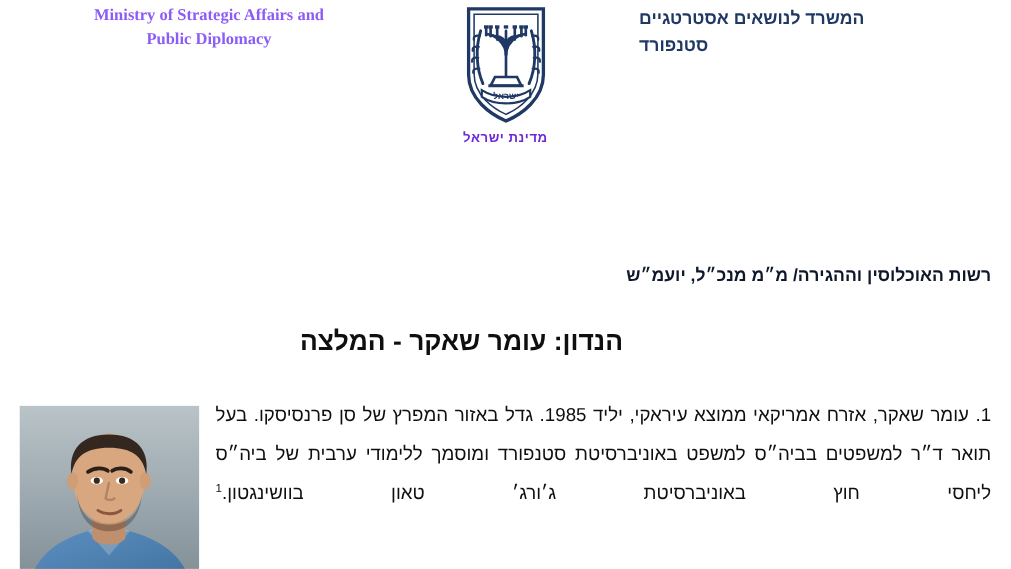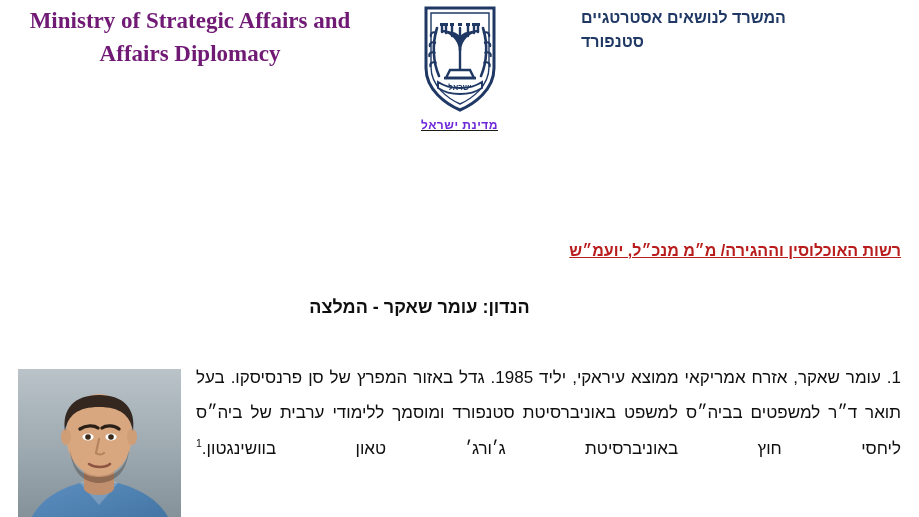--- a/index.html
+++ b/index.html
@@ -29,23 +29,23 @@
   }
 
   .header-en {
     position: absolute;
     left: 0;
     top: 4px;
     width: 380px;
     text-align: center;
     font-family: "Liberation Serif", serif;
     font-weight: bold;
-    font-size: 23px;
+    font-size: 15px;
     line-height: 1.45;
-    color: #701a75;
+    color: #8b5cf6;
   }
 
   .header-he {
     position: absolute;
     right: 8px;
     top: 6px;
     width: 330px;
     text-align: left;
     direction: rtl;
     font-family: "Liberation Sans", sans-serif;
@@ -56,21 +56,20 @@
   }
 
   .emblem-wrap {
     position: absolute;
     left: 0;
     right: 0;
     top: 2px;
     display: flex;
     flex-direction: column;
     align-items: center;
-    text-decoration: underline;
   }
 
   .emblem {
     width: 96px;
     height: 112px;
     display: block;
   }
 
   .emblem-caption {
     margin-top: 4px;
@@ -99,35 +98,34 @@
   
   .addressee {
     position: absolute;
     right: 18px;
     top: 242px;
     direction: rtl;
     text-align: left;
     font-family: "Liberation Sans", sans-serif;
     font-weight: bold;
     font-size: 16px;
-    text-decoration: underline;
-    color: #b91c1c;
+    color: #0f172a;
   }
 
   
   .subject {
     position: absolute;
     right: 0;
     left: 0;
     top: 297px;
     text-align: center;
     direction: rtl;
     font-family: "Liberation Sans", sans-serif;
     font-weight: bold;
-    font-size: 18px;
+    font-size: 24px;
     text-decoration: underline;
     color: #0f0f0f;
   }
   .subject .subject-inner {
     display: inline-block;
     padding-right: 80px;
   }
 
   
   .body-area {
@@ -172,21 +170,21 @@
 </style>
 </head>
 <body>
 
 <div class="page">
 
   <div class="header">
 
     <div class="header-en">
       <div>Ministry of Strategic Affairs and</div>
-      <div>Affairs Diplomacy</div>
+      <div>Public Diplomacy</div>
     </div>
 
     <div class="emblem-wrap">
       <svg class="emblem" viewBox="0 0 96 112" aria-hidden="true">
 
         <path d="M14 6 H82 V66 C82 88 62 102 48 108 C34 102 14 88 14 66 Z" fill="#ffffff" stroke="#1f3864" stroke-width="3"></path>
         <path d="M19 11 H77 V65 C77 85 59 97 48 102 C37 97 19 85 19 65 Z" fill="none" stroke="#1f3864" stroke-width="1.4"></path>
 
         <path d="M25 26 C20 42 21 60 27 74" fill="none" stroke="#1f3864" stroke-width="2.6" stroke-linecap="round"></path>
         <path d="M25 31 C20 29 18 32 19 35" fill="none" stroke="#1f3864" stroke-width="2"></path>

